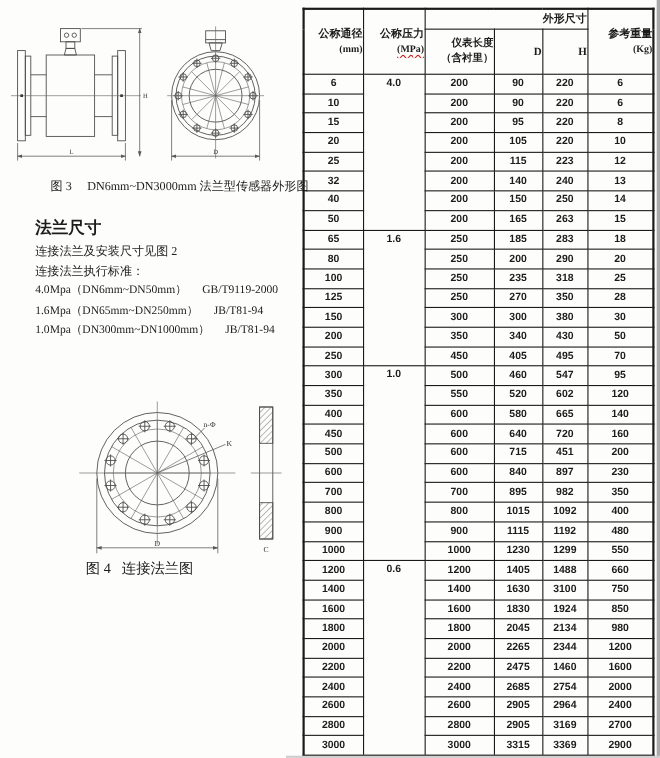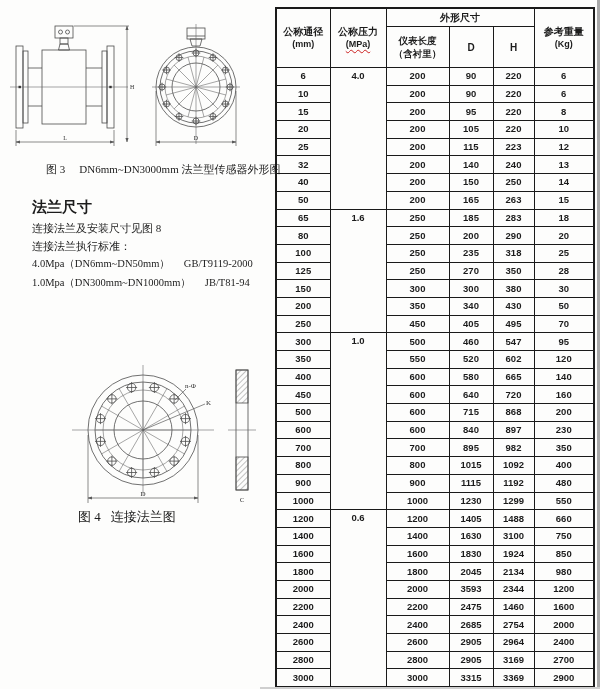--- a/index.html
+++ b/index.html
@@ -29,21 +29,21 @@
   svg .thin{stroke:#6a6a6a;stroke-width:0.6;fill:none;}
   svg .dim{stroke:#5a5a5a;stroke-width:0.7;fill:none;}
   svg text{fill:#333;font-family:"Liberation Serif",serif;}
 
   
   .table-panel{position:absolute;left:275px;top:7px;}
   table.spec{border-collapse:collapse;table-layout:fixed;
              font-family:"Liberation Sans",sans-serif;}
   table.spec,table.spec th,table.spec td{border:1px solid #1a1a1a;}
   table.spec{border-width:2px;}
-  table.spec th{font-weight:bold;text-align:center;padding:0;font-size:10px;line-height:13px;}
+  table.spec th{font-weight:bold;text-align:right;padding:0;font-size:10px;line-height:13px;font-family:Liberation Serif, serif;}
   table.spec thead tr.h1 th{height:17px;}
   table.spec thead tr.h2 th{height:40px;}
   table.spec th .unit{font-size:9px;font-weight:bold;}
   table.spec th .sub{font-size:9.5px;}
   .squiggle{text-decoration-line:underline;text-decoration-style:wavy;
             text-decoration-color:#cc2222;text-decoration-thickness:1px;text-underline-offset:2px;}
   table.spec tbody td{height:16.7px;padding:0;text-align:center;vertical-align:middle;
                       font-size:9.5px;font-weight:bold;line-height:10px;}
   table.spec tbody td.press{vertical-align:top;padding-top:3px;}
 </style>
@@ -164,26 +164,29 @@
         <line class="dim" x1="150" y1="136" x2="230" y2="136" marker-start="url(#arr)" marker-end="url(#arr)"></line>
         <text x="190" y="134" font-size="6" text-anchor="middle">D</text>
       </g>
     </svg>
 
     <div class="fig3-caption">
       <span class="pre">图 3</span><span>DN6mm~DN3000mm 法兰型传感器外形图</span>
     </div>
 
     <h2 class="flange-heading">法兰尺寸</h2>
-    <div class="flange-line1">连接法兰及安装尺寸见图 8</div>
+    <div class="flange-line1">连接法兰及安装尺寸见图 2</div>
     <div class="flange-line2">连接法兰执行标准：</div>
 
     <div class="standards">
       <div class="std-row">
         <span>4.0Mpa（DN6mm~DN50mm）</span><span class="std">GB/T9119-2000</span>
+      </div>
+      <div class="std-row">
+        <span>1.6Mpa（DN65mm~DN250mm）</span><span class="std">JB/T81-94</span>
       </div>
       <div class="std-row">
         <span>1.0Mpa（DN300mm~DN1000mm）</span><span class="std">JB/T81-94</span>
       </div>
     </div>
 
     <svg class="fig-svg fig4-svg" width="232" height="168" viewBox="0 0 232 168">
       <defs>
         <pattern id="hatch" width="4" height="4" patternTransform="rotate(45)" patternUnits="userSpaceOnUse">
           <line x1="0" y1="0" x2="0" y2="4" stroke="#666" stroke-width="0.8"></line>
@@ -442,21 +445,21 @@
             <td>450</td>
             <td>600</td>
             <td>640</td>
             <td>720</td>
             <td>160</td>
           </tr>
           <tr>
             <td>500</td>
             <td>600</td>
             <td>715</td>
-            <td>868</td>
+            <td>451</td>
             <td>200</td>
           </tr>
           <tr>
             <td>600</td>
             <td>600</td>
             <td>840</td>
             <td>897</td>
             <td>230</td>
           </tr>
           <tr>
@@ -512,21 +515,21 @@
           <tr>
             <td>1800</td>
             <td>1800</td>
             <td>2045</td>
             <td>2134</td>
             <td>980</td>
           </tr>
           <tr>
             <td>2000</td>
             <td>2000</td>
-            <td>3593</td>
+            <td>2265</td>
             <td>2344</td>
             <td>1200</td>
           </tr>
           <tr>
             <td>2200</td>
             <td>2200</td>
             <td>2475</td>
             <td>1460</td>
             <td>1600</td>
           </tr>

